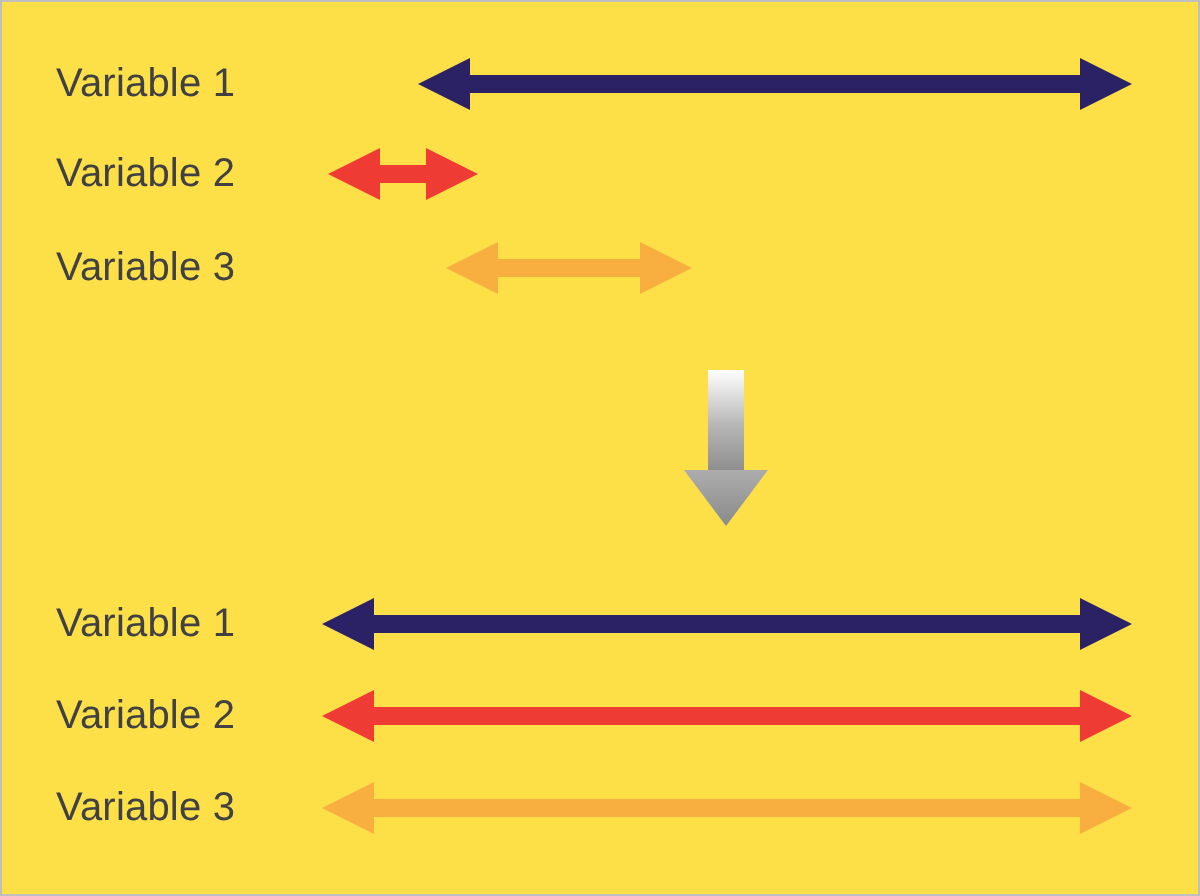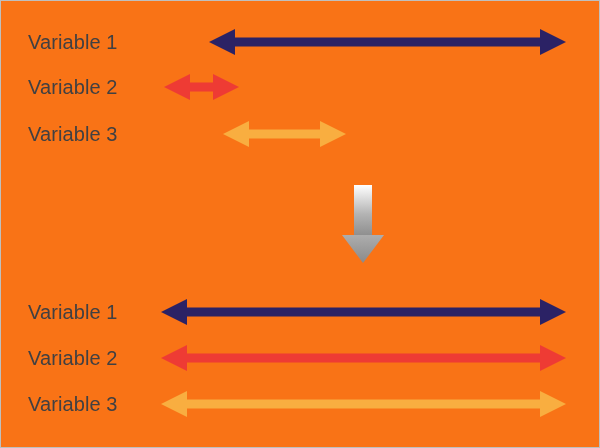--- a/index.html
+++ b/index.html
@@ -8,21 +8,21 @@
     padding: 0;
     background: #ffffff;
   }
   body {
     font-family: "Liberation Sans", "DejaVu Sans", sans-serif;
   }
   #canvas {
     position: relative;
     width: 600px;
     height: 448px;
-    background: #f97316;
+    background: #fde047;
     box-sizing: border-box;
     border: 1px solid #bfbfbf;
     overflow: hidden;
   }
   .panel {
     position: absolute;
     left: 0;
     width: 600px;
   }
   #panel-before { top: 0; height: 175px; }

